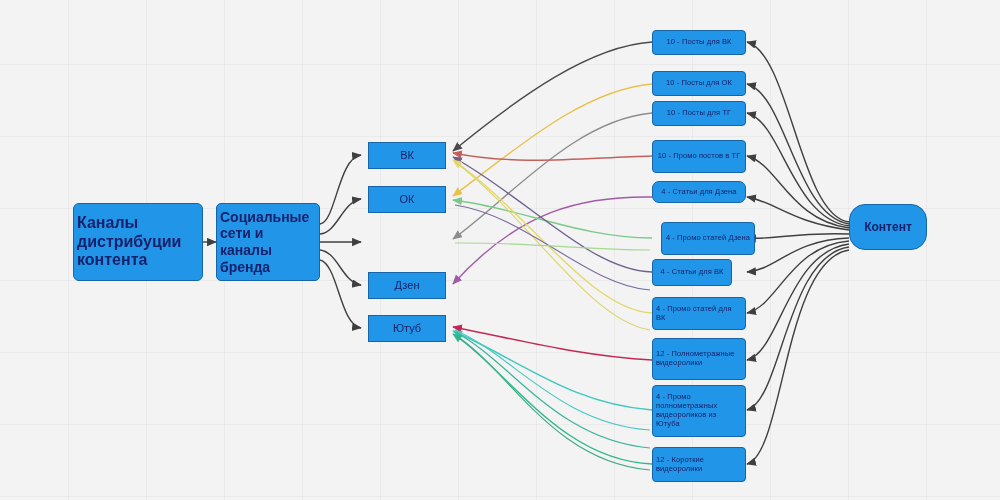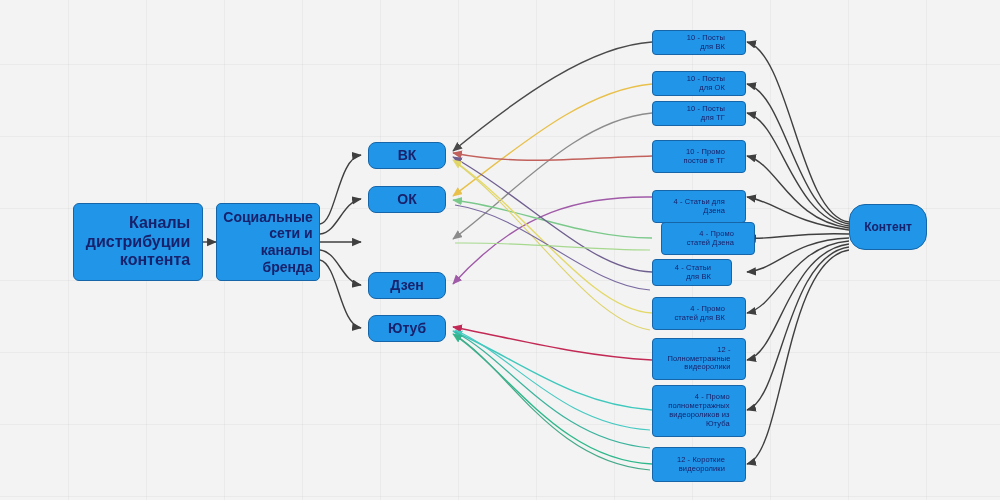--- a/index.html
+++ b/index.html
@@ -19,28 +19,28 @@
   }
   #edge-layer{position:absolute;left:0;top:0;width:1000px;height:500px;}
   .node{
     position:absolute;
     box-sizing:border-box;
     background:#2196e8;
     border:1px solid #1565a8;
     border-radius:5px;
     color:#18216b;
     display:flex;align-items:center;justify-content:center;
-    text-align:right;
+    text-align:left;
     line-height:1.18;
-    padding:2px 20px;
+    padding:2px 3px;
     z-index:5;
   }
   .node.root{font-weight:bold;font-size:16px;border-radius:6px;}
   .node.group{font-size:14px;font-weight:bold;}
-  .node.platform{font-size:14px;font-weight:bold;border-radius:8px;}
+  .node.platform{font-size:11px;font-weight:normal;border-radius:0;}
   .node.leaf{font-size:7.5px;font-weight:normal;border-radius:4px;letter-spacing:0.1px;}
   .node.sink{font-size:12px;font-weight:bold;border-radius:16px;}
 </style>
 </head>
 <body>
 
 <div id="canvas">
 
   <svg id="edge-layer" viewBox="0 0 1000 500">
     <defs>
@@ -151,21 +151,21 @@
   </div>
   <div class="node leaf" style="left:652px;top:71px;width:94px;height:25px;">
     <span>10 - Посты для ОК</span>
   </div>
   <div class="node leaf" style="left:652px;top:101px;width:94px;height:25px;">
     <span>10 - Посты для ТГ</span>
   </div>
   <div class="node leaf" style="left:652px;top:140px;width:94px;height:33px;">
     <span>10 - Промо постов в ТГ</span>
   </div>
-  <div class="node leaf" style="left:652px;top:190px;width:94px;height:33px;">
+  <div class="node leaf" style="left:652px;top:181px;width:94px;height:22px;border-radius:7px;">
     <span>4 - Статьи для Дзена</span>
   </div>
   <div class="node leaf" style="left:652px;top:222px;width:94px;height:33px;margin-left:9px;">
     <span>4 - Промо статей Дзена</span>
   </div>
   <div class="node leaf" style="left:652px;top:259px;width:80px;height:27px;">
     <span>4 - Статьи для ВК</span>
   </div>
   <div class="node leaf" style="left:652px;top:297px;width:94px;height:33px;">
     <span>4 - Промо статей для ВК</span>

